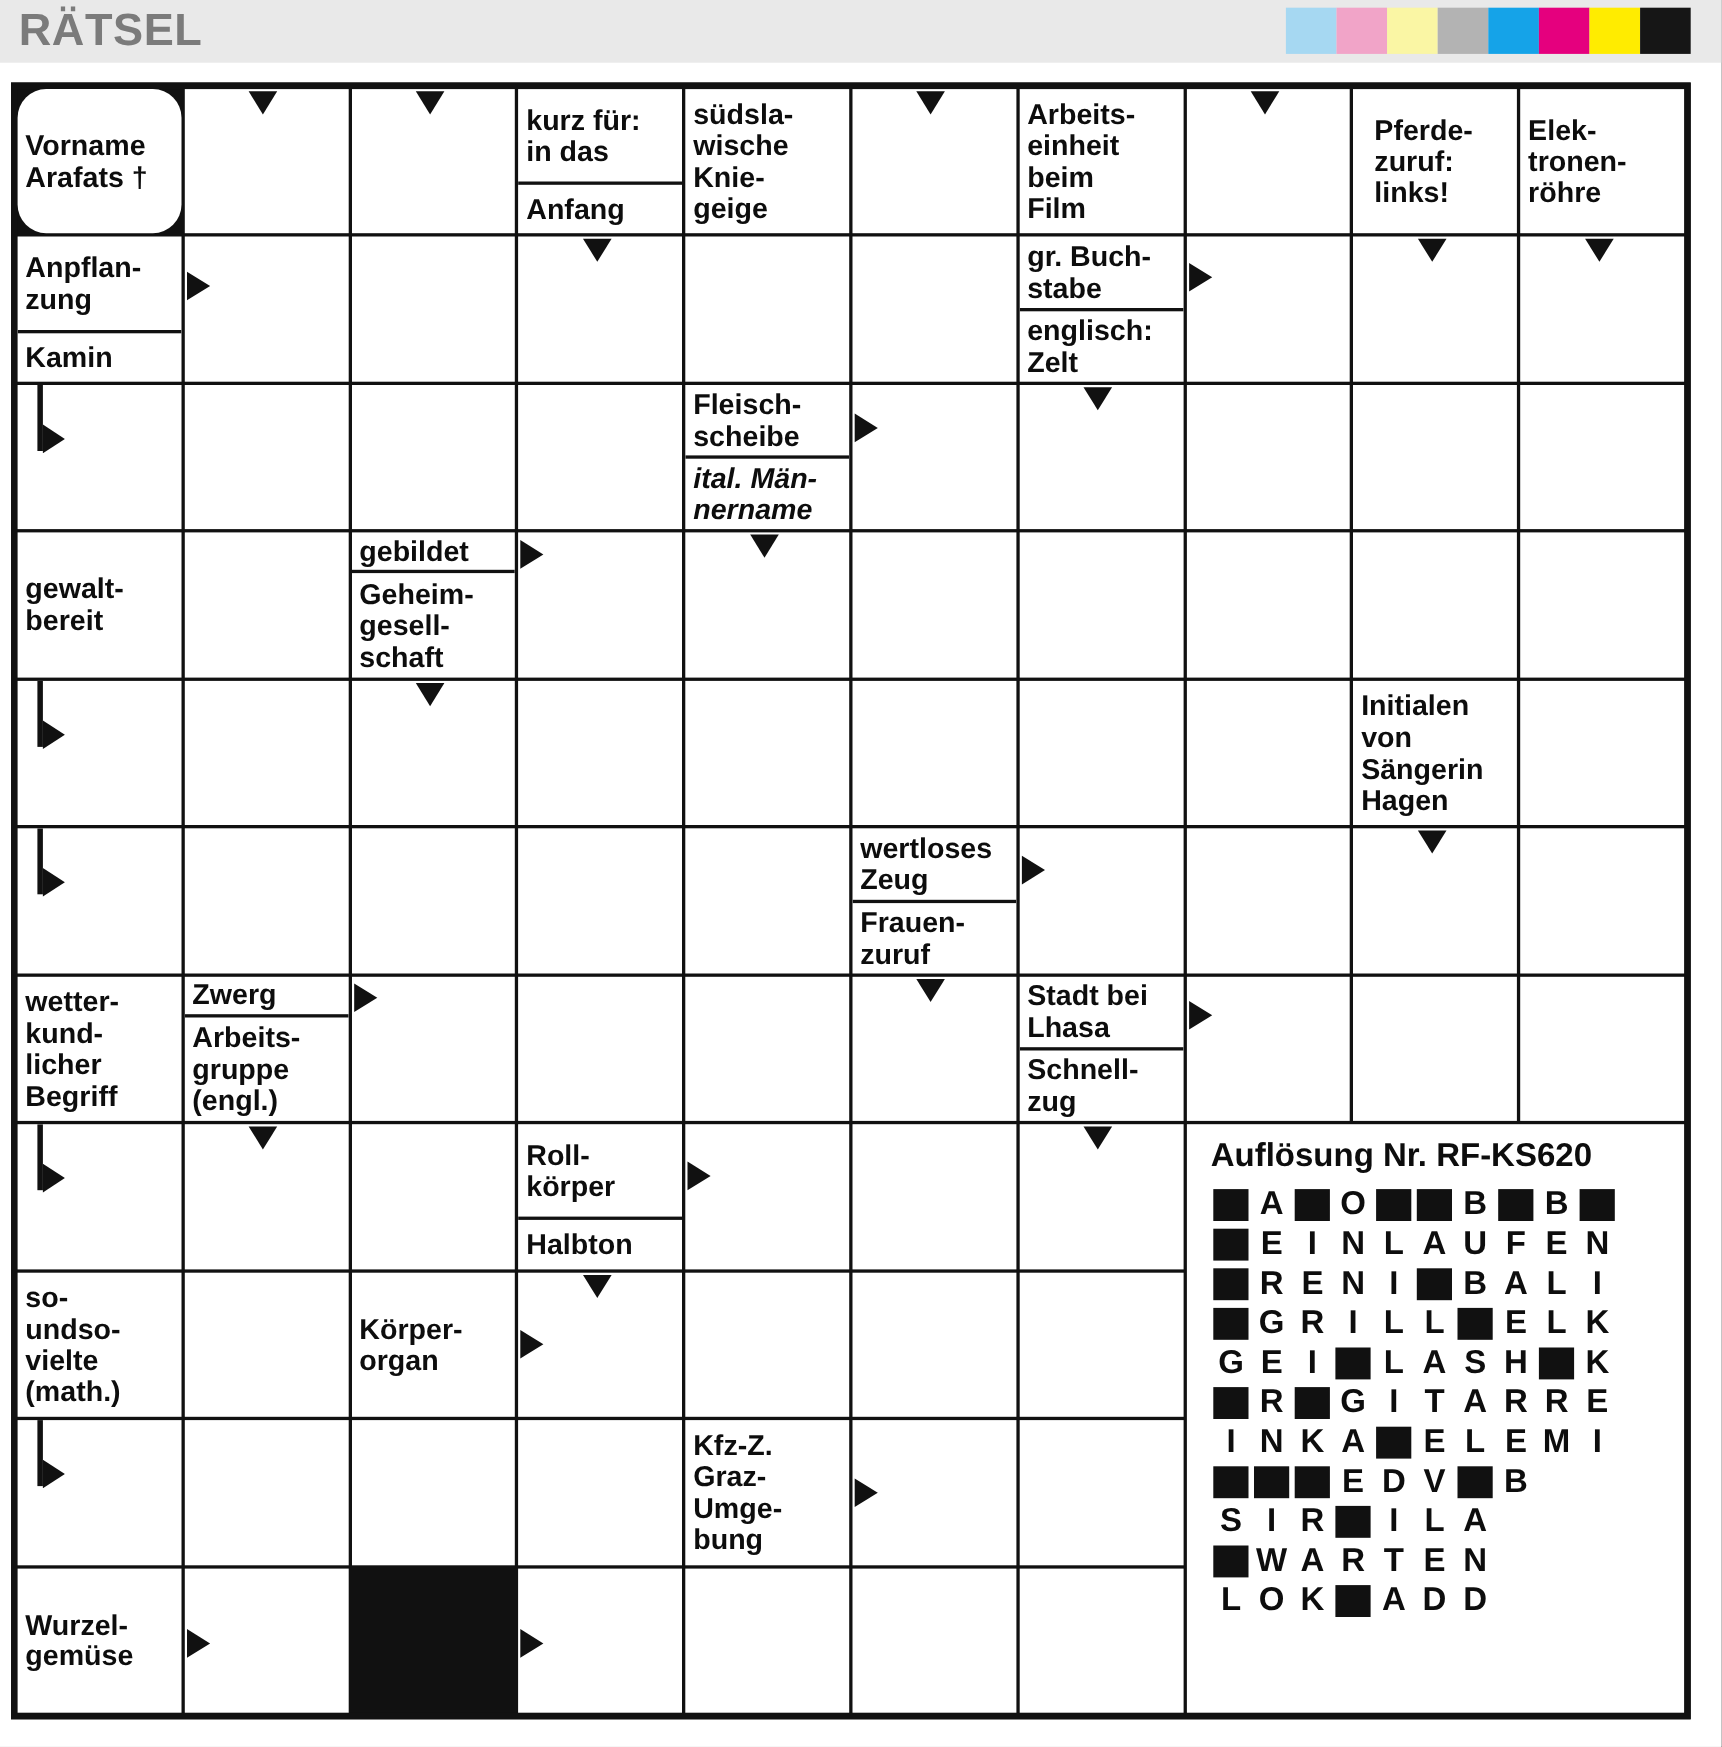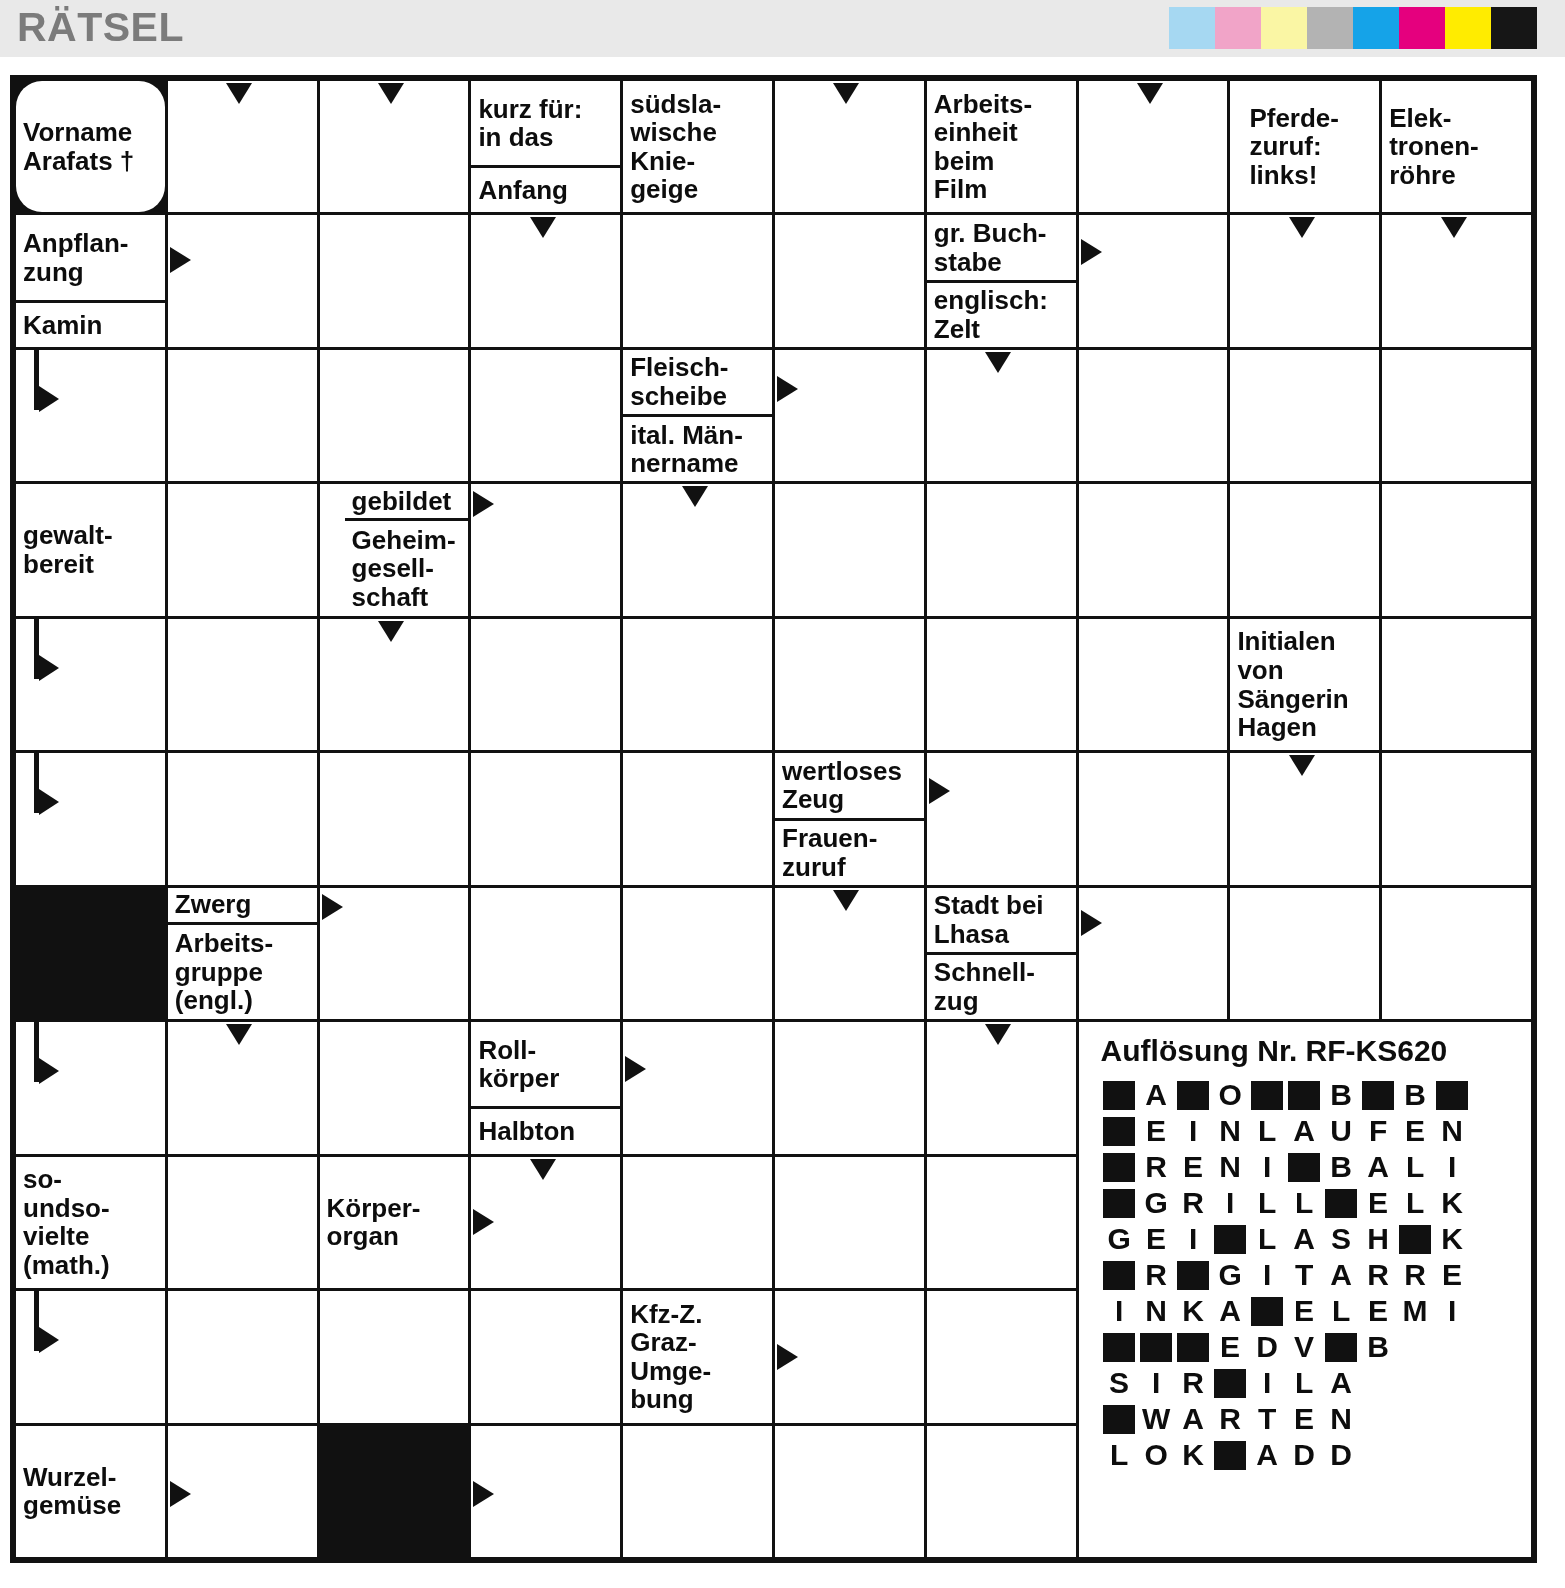--- a/index.html
+++ b/index.html
@@ -364,38 +364,38 @@
           <polygon points="11,36 11,62 31,49" fill="#111"></polygon>
         </svg></div>
     </div>
     <div class="cell answer-cell" style="grid-area: 3 / 2;"></div>
     <div class="cell answer-cell" style="grid-area: 3 / 3;"></div>
     <div class="cell answer-cell" style="grid-area: 3 / 4;"></div>
     <div class="cell clue-cell" style="grid-area: 3 / 5;">
       <div class="clue-part" style="flex: 1 1 0%;">Fleisch-
 scheibe</div>
       <div class="clue-divider"></div>
-      <div class="clue-part" style="flex: 1 1 0%;">ital. Män-
+      <div class="clue-part" style="flex: 1 1 0%; font-style: italic;">ital. Män-
 nername</div>
     </div>
     <div class="cell answer-cell" style="grid-area: 3 / 6;">
       <div class="arrow-right" style="top: 30%;"></div>
     </div>
     <div class="cell answer-cell" style="grid-area: 3 / 7;">
       <div class="arrow-down"></div>
     </div>
     <div class="cell answer-cell" style="grid-area: 3 / 8;"></div>
     <div class="cell answer-cell" style="grid-area: 3 / 9;"></div>
     <div class="cell answer-cell" style="grid-area: 3 / 10;"></div>
     <div class="cell clue-cell" style="grid-area: 4 / 1;">
       <div class="clue-part" style="flex: 1 1 0%;">gewalt-
 bereit</div>
     </div>
     <div class="cell answer-cell" style="grid-area: 4 / 2;"></div>
-    <div class="cell clue-cell" style="grid-area: 4 / 3; padding-left: 25px;">
+    <div class="cell clue-cell" style="grid-area: 4 / 3;">
       <div class="clue-part" style="flex: 1 1 0%;">gebildet</div>
       <div class="clue-divider"></div>
       <div class="clue-part" style="flex: 3 1 0%;">Geheim-
 gesell-
 schaft</div>
     </div>
     <div class="cell answer-cell" style="grid-area: 4 / 4;">
       <div class="arrow-right" style="top: 15%;"></div>
     </div>
     <div class="cell answer-cell" style="grid-area: 4 / 5;">
@@ -446,20 +446,26 @@
 zuruf</div>
     </div>
     <div class="cell answer-cell" style="grid-area: 6 / 7;">
       <div class="arrow-right" style="top: 29%;"></div>
     </div>
     <div class="cell answer-cell" style="grid-area: 6 / 8;"></div>
     <div class="cell answer-cell" style="grid-area: 6 / 9;">
       <div class="arrow-down"></div>
     </div>
     <div class="cell answer-cell" style="grid-area: 6 / 10;"></div>
+    <div class="cell clue-cell" style="grid-area: 7 / 1;">
+      <div class="clue-part" style="flex: 1 1 0%;">wetter-
+kund-
+licher
+Begriff</div>
+    </div>
     <div class="cell clue-cell" style="grid-area: 7 / 2;">
       <div class="clue-part" style="flex: 1 1 0%;">Zwerg</div>
       <div class="clue-divider"></div>
       <div class="clue-part" style="flex: 3 1 0%;">Arbeits-
 gruppe
 (engl.)</div>
     </div>
     <div class="cell answer-cell" style="grid-area: 7 / 3;">
       <div class="arrow-right" style="top: 15%;"></div>
     </div>

